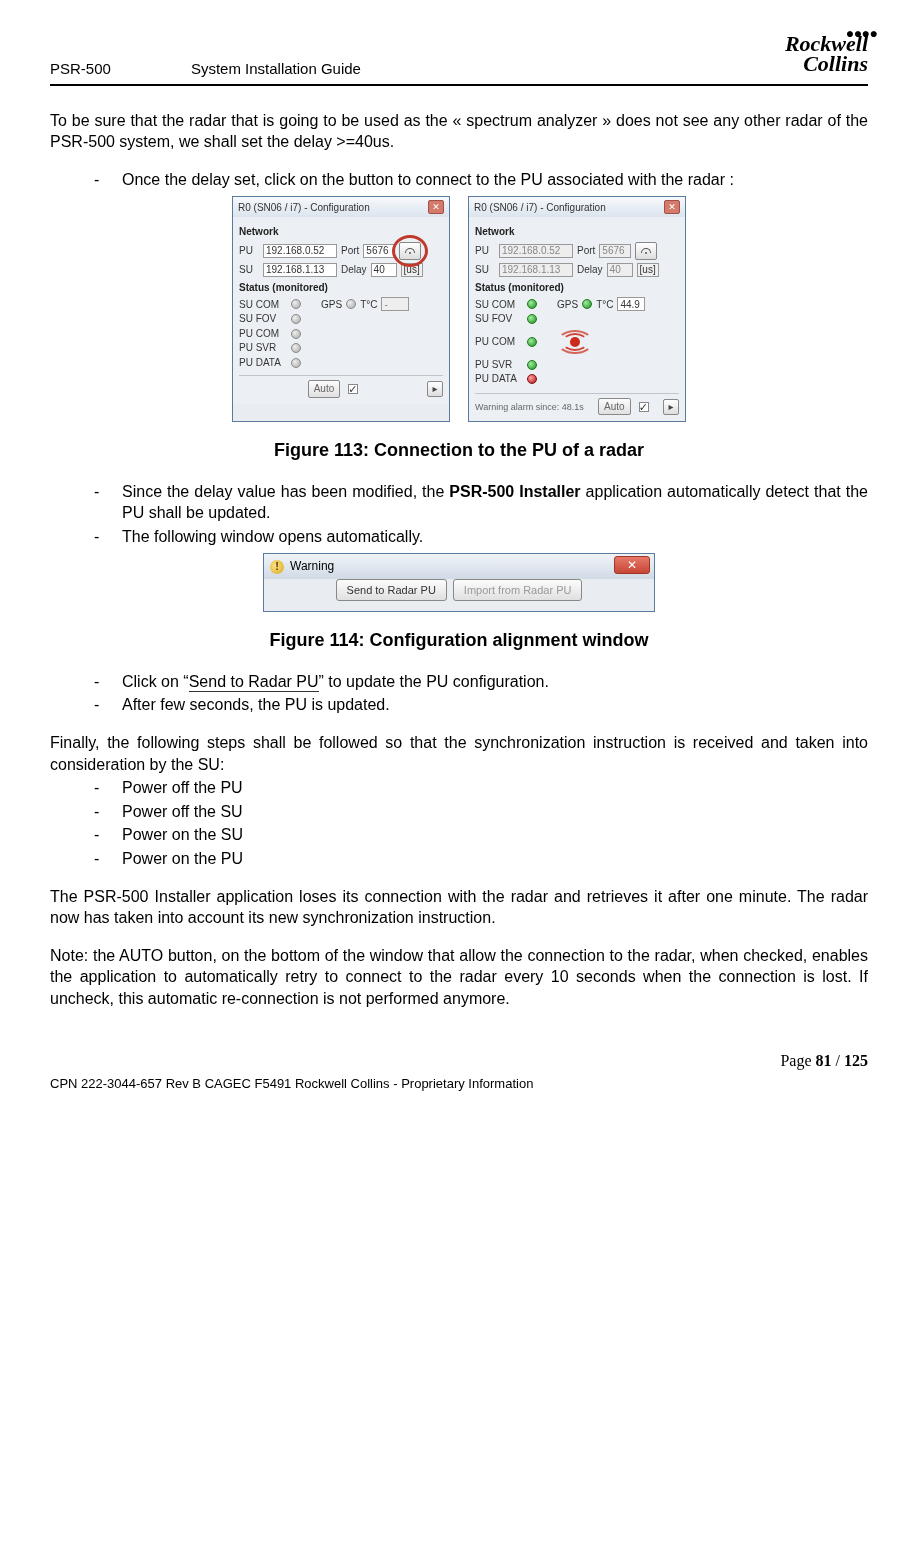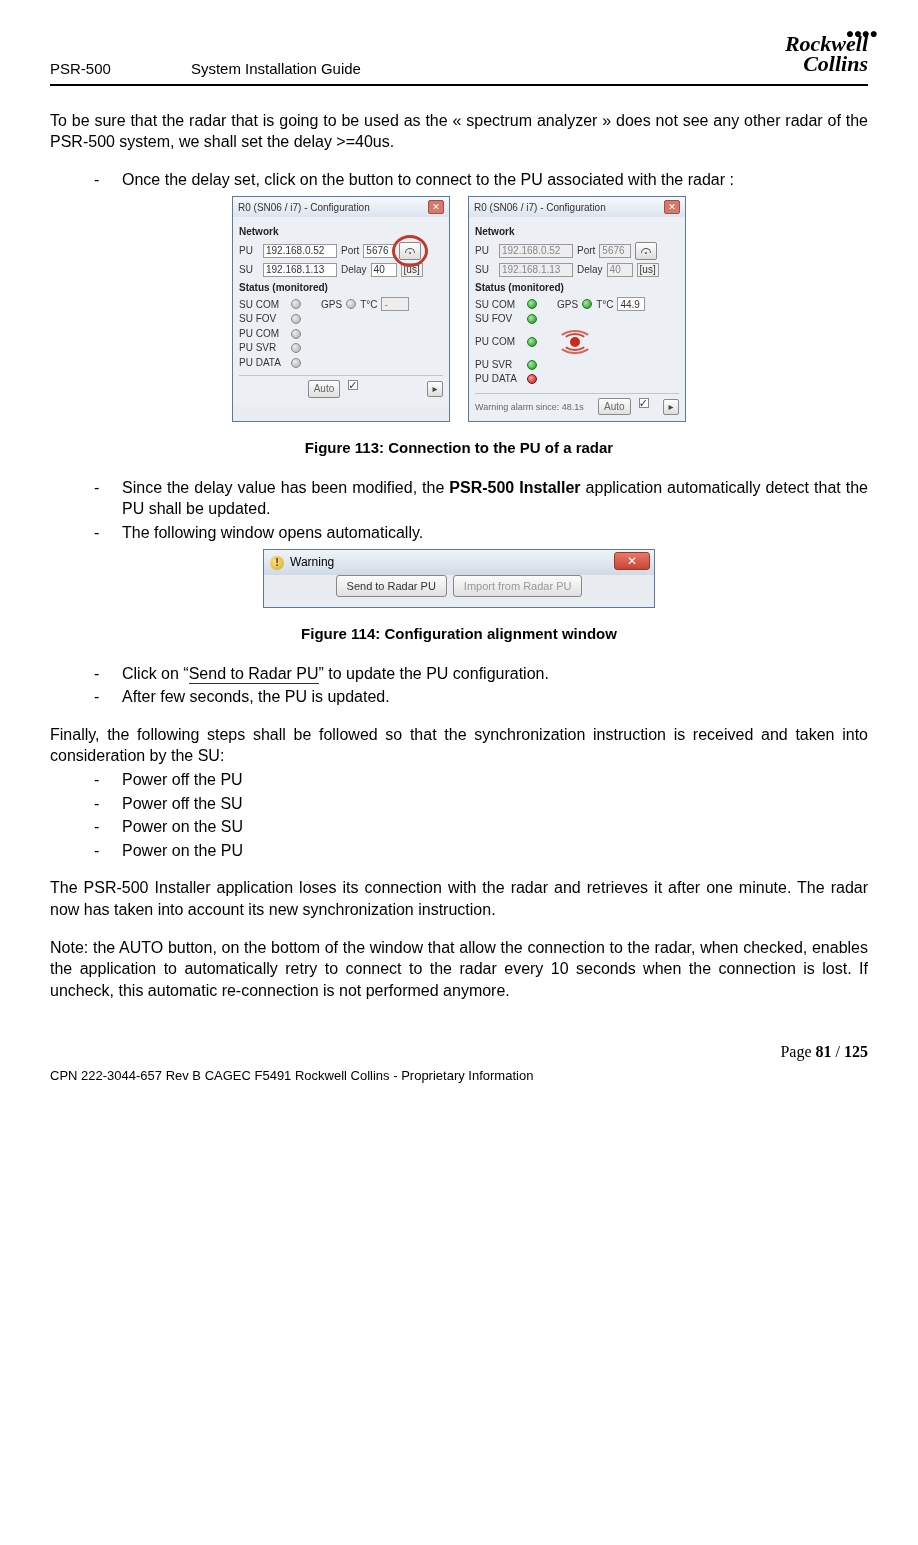--- a/index.html
+++ b/index.html
@@ -17,21 +17,21 @@
     .logo { font-family: Georgia, serif; font-style: italic; font-weight: bold; text-align: right; line-height: 0.9; font-size: 22px; position: relative; top: -6px; }
     .logo-line2 { padding-left: 28px; }
     .logo-arc { position: absolute; top: -6px; right: -8px; font-size: 14px; font-style: normal; letter-spacing: -2px;}
     p { margin: 0 0 2px 0; text-align: justify; }
     .para-block { margin-bottom: 16px; }
     .indent-list { padding-left: 44px; }
     .list-item { display: flex; margin-bottom: 2px; text-align: justify; }
     .list-dash { flex: 0 0 28px; }
     .list-content { flex: 1; }
     .bold { font-weight: bold; }
-    .figure-caption { text-align: center; font-weight: bold; font-size: 15px; margin: 16px 0 18px 0; }
+    .figure-caption { text-align: center; font-weight: bold; font-size: 18px; margin: 16px 0 18px 0; }
     .figure-row { display: flex; justify-content: center; gap: 18px; margin-top: 6px; }
     .config-window { width: 218px; border: 1px solid #5a7aa0; background: #e9edf2; font-size: 10px; font-family: "Segoe UI", Arial, sans-serif; color: #333; }
     .win-titlebar { background: linear-gradient(#f7f9fc,#dbe4ee); padding: 3px 5px; display: flex; justify-content: space-between; align-items: center; font-size: 10px; }
     .win-close { width: 16px; height: 14px; background: #d37a6b; border: 1px solid #a05048; border-radius: 2px; color: #fff; font-size: 9px; text-align: center; line-height: 12px; }
     .win-body { padding: 4px 6px 6px 6px; background: #ecf0f5; }
     .section-hdr { font-weight: bold; font-size: 10px; margin: 4px 0 3px 0; color: #222; }
     .row { display: flex; align-items: center; gap: 4px; margin-bottom: 3px; font-size: 10px;}
     .lbl { width: 20px; }
     .inp { border: 1px solid #999; background: #fff; padding: 0 2px; height: 14px; font-size: 10px; display: inline-flex; align-items: center; }
     .inp.dis { background: #eee; color: #888; }
@@ -49,21 +49,21 @@
     .led { width: 10px; height: 10px; border-radius: 50%; border: 1px solid #888; }
     .led.gray { background: radial-gradient(circle at 35% 35%, #eee, #aaa); }
     .led.green { background: radial-gradient(circle at 35% 35%, #9fef9f, #1a8a1a); border-color: #1a7a1a;}
     .led.red { background: radial-gradient(circle at 35% 35%, #ff9f9f, #b01010); border-color: #801010;}
     .radar-icon { position: relative; width: 44px; height: 30px; margin-left: 12px; }
     .radar-ring { position: absolute; border: 2px solid #cc2a1a; border-radius: 50%; top: 50%; left: 50%; transform: translate(-50%,-50%);}
     .r1 { width: 36px; height: 24px; border-left-color: transparent; border-right-color: transparent; opacity: 0.7;}
     .r2 { width: 26px; height: 18px; border-left-color: transparent; border-right-color: transparent; opacity: 0.85;}
     .r-center { width: 10px; height: 10px; background: #cc2a1a; border-radius: 50%; position: absolute; top: 50%; left: 50%; transform: translate(-50%,-50%);}
     .bottom-bar { display: flex; justify-content: space-between; align-items: center; border-top: 1px solid #c0c6cc; margin-top: 6px; padding-top: 4px; font-size: 10px; color: #666;}
-    .auto-btn { display: flex; gap: 8px; }
+    .auto-btn { display: flex; align-items: center; gap: 8px; }
     .chk { width: 10px; height: 10px; border: 1px solid #888; background: #fff; display: inline-block; position: relative;}
     .chk.checked::after { content:"✓"; position: absolute; top:-3px; left:-1px; font-size: 11px; color: #333;}
     .btn-small { border: 1px solid #888; background: linear-gradient(#fcfcfc,#e0e0e0); padding: 1px 5px; border-radius: 2px; font-size: 10px;}
     .arrow-btn { width: 16px; height: 16px; border: 1px solid #888; background: linear-gradient(#fff,#ddd); border-radius: 2px; display: flex; align-items: center; justify-content: center; font-size: 10px; color: #444;}
 
     .warning-window { width: 392px; margin: 6px auto 0 auto; border: 1px solid #5a7aa0; background: #e9edf2; font-size: 11px; font-family: "Segoe UI", Arial, sans-serif;}
     .warn-titlebar { background: linear-gradient(#f0f4f9,#d0dae5); padding: 4px 6px; display: flex; align-items: center; gap: 6px; position: relative; font-size: 12px;}
     .warn-icon { width: 14px; height: 14px; background: radial-gradient(circle at 40% 40%, #ffe28a, #d4a818); border-radius: 50%; display: flex; align-items: center; justify-content: center; font-weight: bold; font-size: 11px; color: #5a3a00;}
     .warn-close { position: absolute; right: 4px; top: 2px; width: 36px; height: 18px; background: linear-gradient(#e77a6a,#c74535); border: 1px solid #a03525; border-radius: 3px; color: #fff; text-align: center; line-height: 16px; font-size: 12px;}
     .warn-body { padding: 10px 12px 8px 12px; color: #333; }

